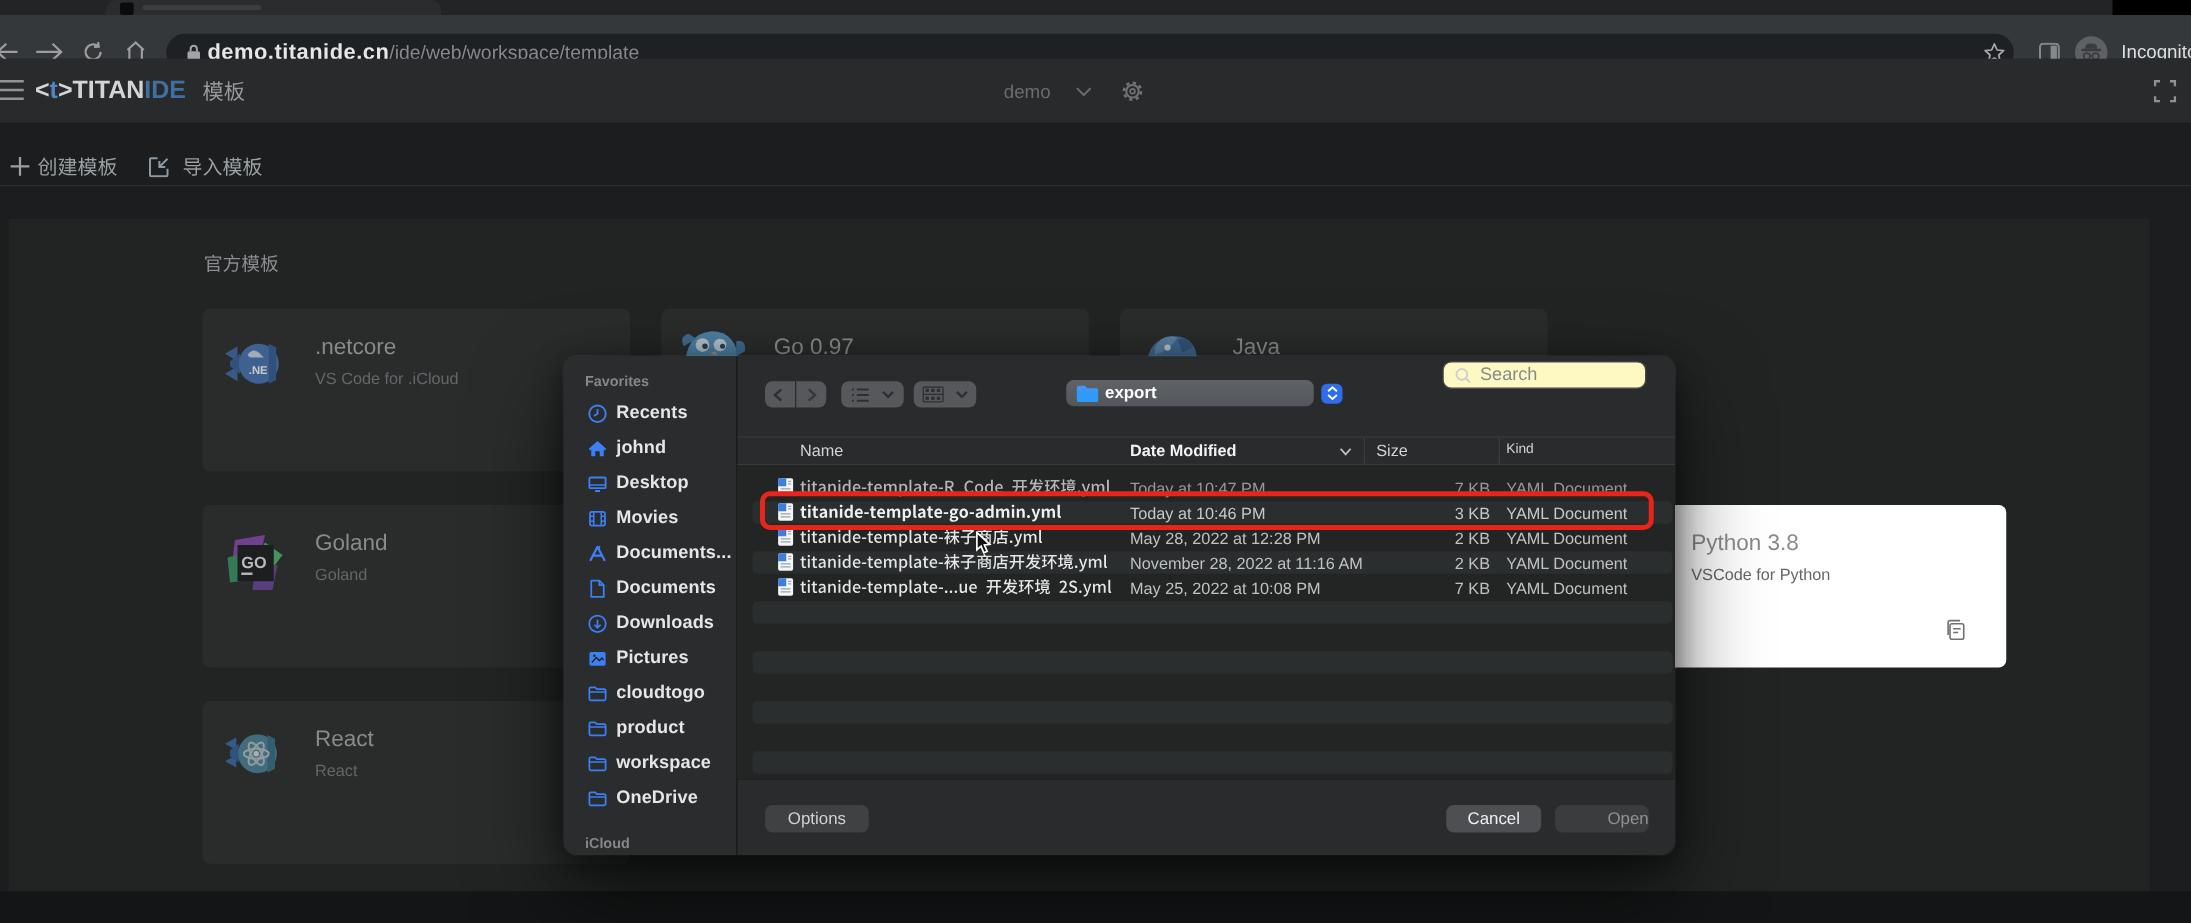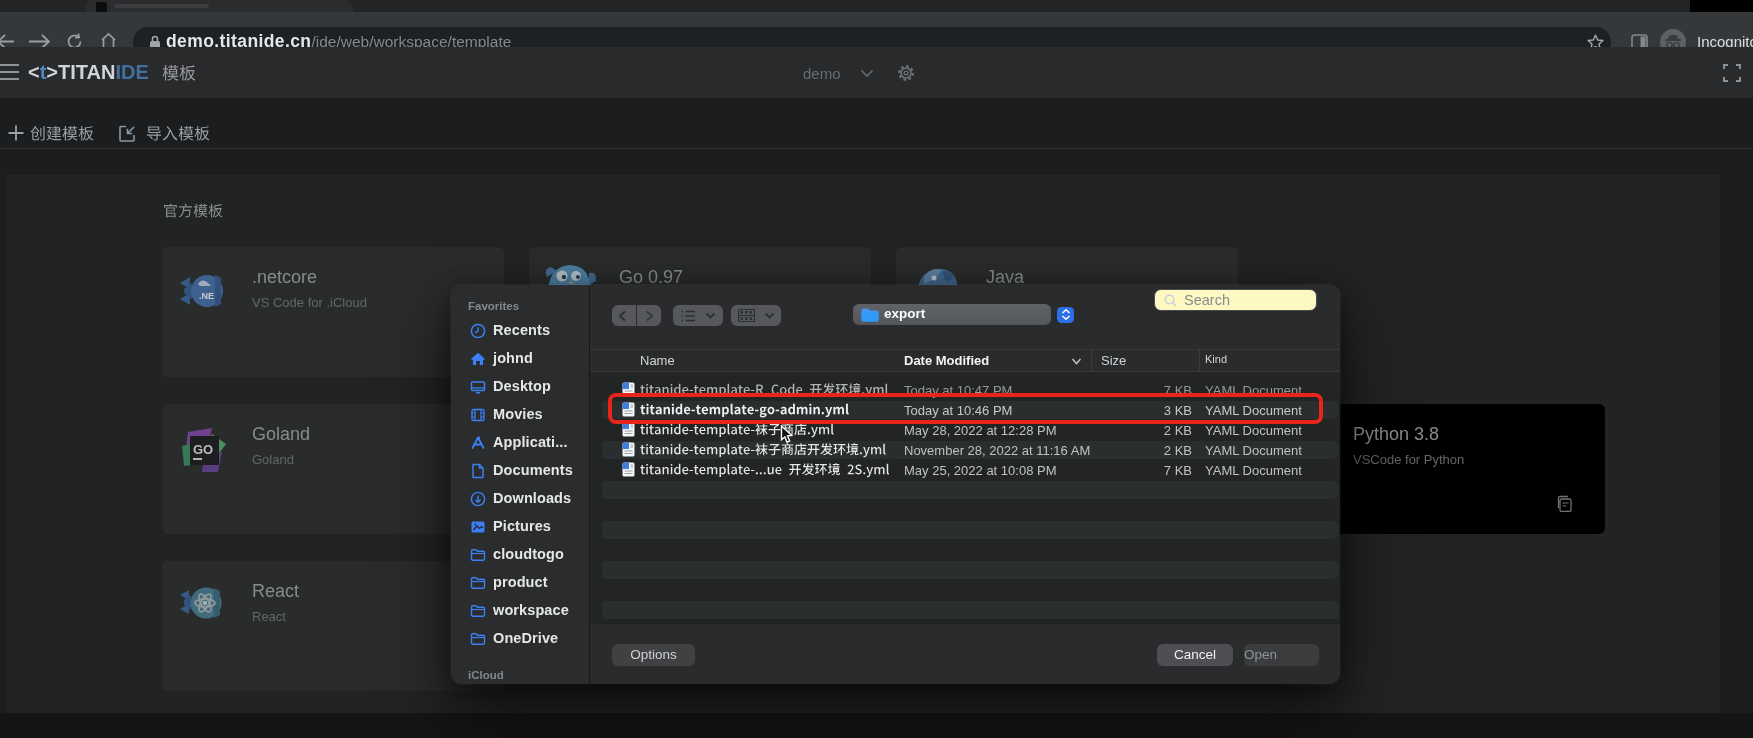--- a/index.html
+++ b/index.html
@@ -180,21 +180,21 @@
           <circle cx="22" cy="20" r="2.5" fill="#d7e5f0"></circle>
         </svg></div>
   <div class="ab" style="left:90px;top:20px;font-size:18px;color:#888b8d">Java 11</div>
   <div class="ab" style="left:90px;top:48px;font-size:13px;color:#63676a">VSCode</div>
   <svg class="ab" style="left:293px;top:91px" width="17" height="17" viewBox="0 0 17 17">
         <rect x="4" y="4" width="11" height="12.5" rx="1.5" stroke="#6f7274" stroke-width="1.3" fill="none"></rect>
         <path d="M2.5 13 V3 a1.5 1.5 0 0 1 1.5 -1.5 H12" stroke="#6f7274" stroke-width="1.3" fill="none"></path>
         <path d="M6.5 8 H12.5 M6.5 11 H10.5" stroke="#6f7274" stroke-width="1.2"></path>
       </svg>
 </div>
-<div class="ab" style="left:1263px;top:404px;width:342px;height:130px;background:#000000;border-radius:6px">
+<div class="ab" style="left:1263px;top:404px;width:342px;height:130px;background:#ffffff;border-radius:6px">
   <div class="ab" style="left:16px;top:22px;width:50px;height:42px;opacity:.82;filter:saturate(.8)"></div>
   <div class="ab" style="left:90px;top:20px;font-size:18px;color:#888b8d">Python 3.8</div>
   <div class="ab" style="left:90px;top:48px;font-size:13px;color:#63676a">VSCode for Python</div>
   <svg class="ab" style="left:293px;top:91px" width="17" height="17" viewBox="0 0 17 17">
         <rect x="4" y="4" width="11" height="12.5" rx="1.5" stroke="#6f7274" stroke-width="1.3" fill="none"></rect>
         <path d="M2.5 13 V3 a1.5 1.5 0 0 1 1.5 -1.5 H12" stroke="#6f7274" stroke-width="1.3" fill="none"></path>
         <path d="M6.5 8 H12.5 M6.5 11 H10.5" stroke="#6f7274" stroke-width="1.2"></path>
       </svg>
 </div>
 <div class="ab" style="left:162px;top:561px;width:342px;height:130px;background:#2a2c2c;border-radius:6px">
@@ -251,21 +251,21 @@
           <path d="M5 3 V13.5 M11 3 V13.5 M2.5 6 H5 M2.5 10 H5 M11 6 H13.5 M11 10 H13.5" stroke="#3c80f5" stroke-width="1.2"></path>
         </svg>
       </div>
       <div class="ab" style="left:42px;top:121px;font-size:14.5px;font-weight:600;color:#e4e6e7;letter-spacing:.1px">Movies</div>
 <div class="ab" style="left:19px;top:150px">
         <svg width="16" height="16" viewBox="0 0 16 16" style="display:block">
           <path d="M2.5 13 L8 2.5 L13.5 13 M4.5 9.5 H11.5" stroke="#3c80f5" stroke-width="1.8" fill="none" stroke-linecap="round" stroke-linejoin="round"></path>
           <path d="M9.3 1.8 a2 2 0 0 1 0 2" stroke="#3c80f5" stroke-width="1.3" fill="none"></path>
         </svg>
       </div>
-      <div class="ab" style="left:42px;top:149px;font-size:14.5px;font-weight:600;color:#e4e6e7;letter-spacing:.1px">Applicati...</div>
+      <div class="ab" style="left:42px;top:149px;font-size:14.5px;font-weight:600;color:#e4e6e7;letter-spacing:.1px">Documents...</div>
 <div class="ab" style="left:19px;top:178px">
         <svg width="16" height="16" viewBox="0 0 16 16" style="display:block">
           <path d="M3 1.5 H9.5 L13 5 V14.5 H3 Z" stroke="#3c80f5" stroke-width="1.4" fill="none" stroke-linejoin="round"></path>
           <path d="M9.5 1.5 V5 H13" stroke="#3c80f5" stroke-width="1.4" fill="none"></path>
         </svg>
       </div>
       <div class="ab" style="left:42px;top:177px;font-size:14.5px;font-weight:600;color:#e4e6e7;letter-spacing:.1px">Documents</div>
 <div class="ab" style="left:19px;top:206px">
         <svg width="16" height="16" viewBox="0 0 16 16" style="display:block">
           <circle cx="8" cy="8" r="6.6" stroke="#3c80f5" stroke-width="1.4" fill="none"></circle>
@@ -454,19 +454,19 @@
           <path d="M3.5 0.2C4.1 0.2 4.5 0.0 4.9 -0.1L4.7 -1.2C4.5 -1.1 4.1 -1.0 3.9 -1.0C3.2 -1.0 2.9 -1.5 2.9 -2.3V-6.0H4.7V-7.2H2.9V-9.1H1.6L1.4 -7.2L0.3 -7.1V-6.0H1.4V-2.3C1.4 -0.8 1.9 0.2 3.5 0.2Z M6.3 0.0H7.8V-7.2H6.3ZM7.0 -8.5C7.6 -8.5 8.0 -8.8 8.0 -9.4C8.0 -9.9 7.6 -10.3 7.0 -10.3C6.5 -10.3 6.1 -9.9 6.1 -9.4C6.1 -8.8 6.5 -8.5 7.0 -8.5Z M12.4 0.2C12.9 0.2 13.4 0.0 13.8 -0.1L13.6 -1.2C13.4 -1.1 13.0 -1.0 12.8 -1.0C12.1 -1.0 11.8 -1.5 11.8 -2.3V-6.0H13.6V-7.2H11.8V-9.1H10.5L10.3 -7.2L9.2 -7.1V-6.0H10.3V-2.3C10.3 -0.8 10.8 0.2 12.4 0.2Z M16.9 0.2C17.7 0.2 18.5 -0.3 19.1 -0.8H19.2L19.3 0.0H20.5V-4.3C20.5 -6.2 19.7 -7.3 17.9 -7.3C16.8 -7.3 15.8 -6.9 15.0 -6.4L15.6 -5.4C16.2 -5.8 16.9 -6.1 17.7 -6.1C18.7 -6.1 19.0 -5.4 19.0 -4.6C16.1 -4.2 14.8 -3.4 14.8 -1.9C14.8 -0.6 15.6 0.2 16.9 0.2ZM17.3 -1.0C16.7 -1.0 16.2 -1.3 16.2 -2.0C16.2 -2.8 16.9 -3.4 19.0 -3.6V-1.9C18.4 -1.3 17.9 -1.0 17.3 -1.0Z M22.6 0.0H24.1V-5.1C24.8 -5.7 25.2 -6.0 25.9 -6.0C26.7 -6.0 27.1 -5.6 27.1 -4.3V0.0H28.6V-4.5C28.6 -6.3 27.9 -7.3 26.4 -7.3C25.4 -7.3 24.7 -6.8 24.0 -6.2H24.0L23.9 -7.2H22.6Z M30.8 0.0H32.3V-7.2H30.8ZM31.5 -8.5C32.1 -8.5 32.4 -8.8 32.4 -9.4C32.4 -9.9 32.1 -10.3 31.5 -10.3C31.0 -10.3 30.6 -9.9 30.6 -9.4C30.6 -8.8 31.0 -8.5 31.5 -8.5Z M37.0 0.2C37.8 0.2 38.5 -0.3 39.1 -0.8H39.1L39.2 0.0H40.4V-10.4H38.9V-7.7L39.0 -6.5C38.4 -7.0 37.9 -7.3 37.1 -7.3C35.5 -7.3 34.0 -5.9 34.0 -3.6C34.0 -1.2 35.2 0.2 37.0 0.2ZM37.3 -1.1C36.2 -1.1 35.6 -2.0 35.6 -3.6C35.6 -5.1 36.4 -6.1 37.4 -6.1C37.9 -6.1 38.4 -5.9 38.9 -5.4V-1.9C38.4 -1.3 37.9 -1.1 37.3 -1.1Z M45.7 0.2C46.6 0.2 47.4 -0.1 48.1 -0.6L47.6 -1.5C47.0 -1.2 46.5 -1.0 45.9 -1.0C44.6 -1.0 43.8 -1.8 43.7 -3.2H48.3C48.3 -3.4 48.4 -3.7 48.4 -4.0C48.4 -6.0 47.3 -7.3 45.4 -7.3C43.8 -7.3 42.2 -5.9 42.2 -3.6C42.2 -1.2 43.7 0.2 45.7 0.2ZM43.6 -4.2C43.8 -5.5 44.6 -6.1 45.5 -6.1C46.5 -6.1 47.1 -5.4 47.1 -4.2Z M49.5 -3.1H53.0V-4.2H49.5Z M57.1 0.2C57.6 0.2 58.1 0.0 58.5 -0.1L58.2 -1.2C58.0 -1.1 57.7 -1.0 57.5 -1.0C56.7 -1.0 56.4 -1.5 56.4 -2.3V-6.0H58.3V-7.2H56.4V-9.1H55.2L55.0 -7.2L53.9 -7.1V-6.0H54.9V-2.3C54.9 -0.8 55.5 0.2 57.1 0.2Z M62.8 0.2C63.8 0.2 64.6 -0.1 65.2 -0.6L64.7 -1.5C64.2 -1.2 63.6 -1.0 63.0 -1.0C61.8 -1.0 60.9 -1.8 60.8 -3.2H65.4C65.5 -3.4 65.5 -3.7 65.5 -4.0C65.5 -6.0 64.5 -7.3 62.6 -7.3C60.9 -7.3 59.3 -5.9 59.3 -3.6C59.3 -1.2 60.9 0.2 62.8 0.2ZM60.8 -4.2C60.9 -5.5 61.7 -6.1 62.6 -6.1C63.7 -6.1 64.2 -5.4 64.2 -4.2Z M67.2 0.0H68.7V-5.1C69.3 -5.7 69.8 -6.0 70.3 -6.0C71.1 -6.0 71.5 -5.6 71.5 -4.3V0.0H73.0V-5.1C73.6 -5.7 74.1 -6.0 74.6 -6.0C75.4 -6.0 75.8 -5.6 75.8 -4.3V0.0H77.3V-4.5C77.3 -6.3 76.6 -7.3 75.1 -7.3C74.2 -7.3 73.5 -6.8 72.8 -6.0C72.4 -6.8 71.9 -7.3 70.8 -7.3C69.9 -7.3 69.2 -6.8 68.6 -6.1H68.5L68.4 -7.2H67.2Z M79.5 2.9H81.0V0.6L80.9 -0.6C81.5 -0.1 82.2 0.2 82.8 0.2C84.4 0.2 85.9 -1.2 85.9 -3.7C85.9 -5.9 84.9 -7.3 83.0 -7.3C82.2 -7.3 81.5 -6.9 80.8 -6.4H80.8L80.7 -7.2H79.5ZM82.5 -1.1C82.1 -1.1 81.5 -1.2 81.0 -1.7V-5.2C81.5 -5.8 82.1 -6.1 82.6 -6.1C83.8 -6.1 84.3 -5.2 84.3 -3.7C84.3 -2.0 83.5 -1.1 82.5 -1.1Z M89.1 0.2C89.5 0.2 89.8 0.1 89.9 0.0L89.8 -1.1C89.6 -1.1 89.6 -1.1 89.5 -1.1C89.3 -1.1 89.1 -1.2 89.1 -1.6V-10.4H87.6V-1.7C87.6 -0.5 88.0 0.2 89.1 0.2Z M93.2 0.2C94.1 0.2 94.8 -0.3 95.5 -0.8H95.5L95.7 0.0H96.9V-4.3C96.9 -6.2 96.1 -7.3 94.3 -7.3C93.1 -7.3 92.1 -6.9 91.4 -6.4L91.9 -5.4C92.6 -5.8 93.3 -6.1 94.0 -6.1C95.1 -6.1 95.4 -5.4 95.4 -4.6C92.4 -4.2 91.1 -3.4 91.1 -1.9C91.1 -0.6 92.0 0.2 93.2 0.2ZM93.7 -1.0C93.0 -1.0 92.5 -1.3 92.5 -2.0C92.5 -2.8 93.3 -3.4 95.4 -3.6V-1.9C94.8 -1.3 94.3 -1.0 93.7 -1.0Z M101.4 0.2C101.9 0.2 102.4 0.0 102.8 -0.1L102.5 -1.2C102.3 -1.1 102.0 -1.0 101.8 -1.0C101.0 -1.0 100.7 -1.5 100.7 -2.3V-6.0H102.6V-7.2H100.7V-9.1H99.5L99.3 -7.2L98.2 -7.1V-6.0H99.2V-2.3C99.2 -0.8 99.8 0.2 101.4 0.2Z M107.1 0.2C108.1 0.2 108.9 -0.1 109.5 -0.6L109.0 -1.5C108.5 -1.2 108.0 -1.0 107.3 -1.0C106.1 -1.0 105.2 -1.8 105.1 -3.2H109.7C109.8 -3.4 109.8 -3.7 109.8 -4.0C109.8 -6.0 108.8 -7.3 106.9 -7.3C105.2 -7.3 103.6 -5.9 103.6 -3.6C103.6 -1.2 105.2 0.2 107.1 0.2ZM105.1 -4.2C105.2 -5.5 106.0 -6.1 106.9 -6.1C108.0 -6.1 108.5 -5.4 108.5 -4.2Z M111.0 -3.1H114.4V-4.2H111.0Z M116.9 0.2C117.5 0.2 118.0 -0.3 118.0 -0.9C118.0 -1.5 117.5 -1.9 116.9 -1.9C116.4 -1.9 115.9 -1.5 115.9 -0.9C115.9 -0.3 116.4 0.2 116.9 0.2Z M120.8 0.2C121.4 0.2 121.8 -0.3 121.8 -0.9C121.8 -1.5 121.4 -1.9 120.8 -1.9C120.3 -1.9 119.8 -1.5 119.8 -0.9C119.8 -0.3 120.3 0.2 120.8 0.2Z M124.7 0.2C125.3 0.2 125.7 -0.3 125.7 -0.9C125.7 -1.5 125.3 -1.9 124.7 -1.9C124.1 -1.9 123.7 -1.5 123.7 -0.9C123.7 -0.3 124.1 0.2 124.7 0.2Z M129.9 0.2C130.8 0.2 131.5 -0.3 132.2 -1.1H132.2L132.4 0.0H133.6V-7.2H132.1V-2.2C131.5 -1.4 131.0 -1.1 130.4 -1.1C129.5 -1.1 129.2 -1.6 129.2 -2.8V-7.2H127.7V-2.7C127.7 -0.8 128.3 0.2 129.9 0.2Z M138.8 0.2C139.7 0.2 140.6 -0.1 141.2 -0.6L140.7 -1.5C140.2 -1.2 139.6 -1.0 139.0 -1.0C137.8 -1.0 136.9 -1.8 136.8 -3.2H141.4C141.5 -3.4 141.5 -3.7 141.5 -4.0C141.5 -6.0 140.5 -7.3 138.6 -7.3C136.9 -7.3 135.3 -5.9 135.3 -3.6C135.3 -1.2 136.9 0.2 138.8 0.2ZM136.8 -4.2C136.9 -5.5 137.7 -6.1 138.6 -6.1C139.6 -6.1 140.2 -5.4 140.2 -4.2Z M156.8 -9.0V-5.5H153.5V-6.0V-9.0ZM149.2 -5.5V-4.3H152.2C151.9 -2.7 151.3 -1.0 149.2 0.2C149.5 0.4 150.0 0.9 150.2 1.1C152.5 -0.3 153.2 -2.3 153.4 -4.3H156.8V1.1H158.1V-4.3H160.9V-5.5H158.1V-9.0H160.5V-10.2H149.7V-9.0H152.2V-6.0V-5.5Z M170.3 -10.3C170.8 -9.7 171.5 -8.9 171.9 -8.4L172.9 -9.0C172.5 -9.5 171.8 -10.3 171.2 -10.9ZM163.4 -6.7C163.5 -6.8 164.0 -6.9 164.7 -6.9H166.5C165.7 -4.3 164.2 -2.2 161.9 -0.9C162.2 -0.7 162.6 -0.2 162.8 0.1C164.4 -0.9 165.6 -2.1 166.5 -3.6C167.0 -2.8 167.6 -2.1 168.3 -1.4C167.2 -0.7 166.0 -0.2 164.7 0.1C164.9 0.3 165.2 0.8 165.3 1.1C166.7 0.7 168.1 0.2 169.2 -0.6C170.4 0.2 171.8 0.8 173.4 1.1C173.6 0.8 173.9 0.3 174.2 0.0C172.7 -0.3 171.3 -0.7 170.2 -1.4C171.4 -2.4 172.2 -3.7 172.8 -5.3L171.9 -5.7L171.7 -5.7H167.5C167.7 -6.1 167.8 -6.5 167.9 -6.9H173.7V-8.1H168.3C168.5 -9.0 168.6 -9.9 168.7 -10.8L167.4 -11.0C167.2 -10.0 167.1 -9.0 166.9 -8.1H164.7C165.1 -8.8 165.4 -9.6 165.7 -10.4L164.4 -10.6C164.1 -9.6 163.6 -8.6 163.5 -8.3C163.3 -8.0 163.1 -7.9 163.0 -7.8C163.1 -7.5 163.3 -6.9 163.4 -6.7ZM169.2 -2.1C168.4 -2.8 167.8 -3.6 167.3 -4.5H171.0C170.6 -3.6 170.0 -2.8 169.2 -2.1Z M175.0 -1.5 175.2 -0.3C176.4 -0.7 177.8 -1.2 179.1 -1.7L178.9 -2.8L177.7 -2.3V-5.3H178.8V-6.4H177.7V-9.0H179.0V-10.1H175.0V-9.0H176.5V-6.4H175.2V-5.3H176.5V-1.9C175.9 -1.8 175.4 -1.6 175.0 -1.5ZM179.6 -10.2V-9.0H182.8C182.0 -6.8 180.7 -4.8 179.1 -3.5C179.4 -3.3 179.9 -2.8 180.1 -2.6C180.9 -3.3 181.6 -4.2 182.3 -5.2V1.1H183.5V-6.1C184.4 -5.0 185.4 -3.6 185.9 -2.8L186.9 -3.5C186.4 -4.4 185.2 -5.9 184.3 -6.9L183.5 -6.4V-7.5C183.7 -8.0 184.0 -8.5 184.2 -9.0H186.9V-10.2Z M194.0 -3.8H197.8V-3.1H194.0ZM194.0 -5.3H197.8V-4.6H194.0ZM195.1 -10.8C195.2 -10.6 195.3 -10.3 195.4 -10.1H192.7V-9.1H199.3V-10.1H196.7C196.6 -10.4 196.4 -10.8 196.3 -11.1ZM197.2 -9.0C197.1 -8.6 196.9 -8.1 196.7 -7.7H194.9L195.1 -7.8C195.1 -8.1 194.9 -8.6 194.7 -9.0L193.7 -8.8C193.8 -8.5 194.0 -8.0 194.1 -7.7H192.3V-6.7H199.7V-7.7H197.8L198.3 -8.8ZM192.9 -6.1V-2.3H194.1C194.0 -0.9 193.4 -0.2 191.4 0.2C191.6 0.4 191.9 0.8 192.0 1.1C194.4 0.5 195.1 -0.5 195.3 -2.3H196.4V-0.5C196.4 0.2 196.5 0.5 196.7 0.7C196.9 0.8 197.3 0.9 197.6 0.9C197.8 0.9 198.3 0.9 198.5 0.9C198.8 0.9 199.1 0.9 199.3 0.8C199.5 0.7 199.7 0.6 199.8 0.4C199.9 0.1 200.0 -0.4 200.0 -0.9C199.7 -1.0 199.3 -1.2 199.0 -1.4C199.0 -0.9 199.0 -0.5 199.0 -0.4C198.9 -0.2 198.9 -0.1 198.8 -0.1C198.7 -0.1 198.5 -0.0 198.4 -0.0C198.3 -0.0 198.0 -0.0 197.9 -0.0C197.8 -0.0 197.7 -0.1 197.6 -0.1C197.5 -0.1 197.5 -0.2 197.5 -0.4V-2.3H199.0V-6.1ZM187.9 -1.8 188.3 -0.5C189.5 -1.0 190.9 -1.6 192.2 -2.1L192.0 -3.2L190.7 -2.8V-6.7H191.9V-7.8H190.7V-10.8H189.5V-7.8H188.1V-6.7H189.5V-2.3C188.9 -2.1 188.4 -1.9 187.9 -1.8Z M207.6 0.0H213.8V-1.3H211.4C210.9 -1.3 210.3 -1.2 209.8 -1.2C211.9 -3.1 213.4 -5.0 213.4 -6.9C213.4 -8.6 212.2 -9.8 210.5 -9.8C209.2 -9.8 208.4 -9.2 207.5 -8.3L208.4 -7.5C208.9 -8.1 209.5 -8.5 210.3 -8.5C211.4 -8.5 211.9 -7.8 211.9 -6.8C211.9 -5.2 210.4 -3.4 207.6 -0.9Z M218.5 0.2C220.5 0.2 221.8 -1.1 221.8 -2.6C221.8 -4.0 221.0 -4.7 219.9 -5.2L218.6 -5.8C217.8 -6.1 217.0 -6.4 217.0 -7.2C217.0 -8.0 217.6 -8.4 218.6 -8.4C219.5 -8.4 220.1 -8.1 220.7 -7.6L221.5 -8.5C220.8 -9.3 219.8 -9.8 218.6 -9.8C216.8 -9.8 215.5 -8.6 215.5 -7.1C215.5 -5.7 216.5 -5.0 217.4 -4.6L218.8 -4.0C219.6 -3.6 220.3 -3.4 220.3 -2.5C220.3 -1.7 219.6 -1.1 218.5 -1.1C217.6 -1.1 216.6 -1.6 215.9 -2.3L215.0 -1.2C215.9 -0.4 217.1 0.2 218.5 0.2Z M224.3 0.2C224.9 0.2 225.3 -0.3 225.3 -0.9C225.3 -1.5 224.9 -1.9 224.3 -1.9C223.7 -1.9 223.3 -1.5 223.3 -0.9C223.3 -0.3 223.7 0.2 224.3 0.2Z M227.7 3.0C229.2 3.0 230.0 2.0 230.5 0.4L233.1 -7.2H231.7L230.5 -3.5C230.4 -2.8 230.2 -2.1 230.0 -1.5H229.9C229.7 -2.1 229.5 -2.8 229.3 -3.5L227.9 -7.2H226.4L229.3 -0.1L229.1 0.4C228.8 1.2 228.4 1.8 227.6 1.8C227.4 1.8 227.2 1.7 227.1 1.7L226.8 2.8C227.0 2.9 227.3 3.0 227.7 3.0Z M234.4 0.0H235.9V-5.1C236.5 -5.7 237.1 -6.0 237.5 -6.0C238.4 -6.0 238.7 -5.6 238.7 -4.3V0.0H240.2V-5.1C240.8 -5.7 241.4 -6.0 241.8 -6.0C242.7 -6.0 243.0 -5.6 243.0 -4.3V0.0H244.5V-4.5C244.5 -6.3 243.8 -7.3 242.3 -7.3C241.4 -7.3 240.7 -6.8 240.0 -6.0C239.7 -6.8 239.1 -7.3 238.0 -7.3C237.1 -7.3 236.4 -6.8 235.8 -6.1H235.8L235.7 -7.2H234.4Z M248.2 0.2C248.6 0.2 248.8 0.1 249.0 0.0L248.8 -1.1C248.7 -1.1 248.6 -1.1 248.5 -1.1C248.4 -1.1 248.2 -1.2 248.2 -1.6V-10.4H246.7V-1.7C246.7 -0.5 247.1 0.2 248.2 0.2Z" fill="#e4e6e7"></path>
         </svg>
       </div>
 <div class="ab" style="left:453px;top:178px;font-size:13px;color:#bfc1c2">May 25, 2022 at 10:08 PM</div>
 <div class="ab" style="left:640px;top:178px;width:101px;font-size:13px;color:#bfc1c2;text-align:right">7 KB</div>
 <div class="ab" style="left:754px;top:178px;font-size:13px;color:#bfc1c2">YAML Document</div>
 
   <div class="ab" style="left:139px;top:338px;width:750px;height:1px;background:#1f2122"></div>
   <div class="ab" style="left:161px;top:359px;width:83px;height:22px;background:#3f4143;border-radius:6px;text-align:center;line-height:22px;font-size:13.5px;color:#cfd1d3">Options</div>
   <div class="ab" style="left:706px;top:359px;width:76px;height:22px;background:#4d4f52;border-radius:6px;text-align:center;line-height:22px;font-size:13.5px;color:#eef0f1">Cancel</div>
-  <div class="ab" style="left:793px;top:359px;width:75px;height:22px;background:#3a3c3e;border-radius:6px;text-align:left;line-height:22px;font-size:13.5px;color:#8f9294">Open</div>
+  <div class="ab" style="left:793px;top:359px;width:75px;height:22px;background:#3a3c3e;border-radius:6px;text-align:right;line-height:22px;font-size:13.5px;color:#8f9294">Open</div>
 </div>
 
 <div class="ab" style="left:608px;top:393px;width:715px;height:31px;border:4px solid #e8251a;border-radius:8px"></div>
 <svg class="ab" style="left:780px;top:425px" width="15" height="19" viewBox="0 0 15 19">
       <path d="M1.5 1 L1.5 14.8 L4.9 11.9 L7 17.2 L9.7 16 L7.5 10.9 L11.8 10.4 Z" fill="#111" stroke="#fafafa" stroke-width="1.4"></path>
     </svg>
 </div>
 </body></html>

